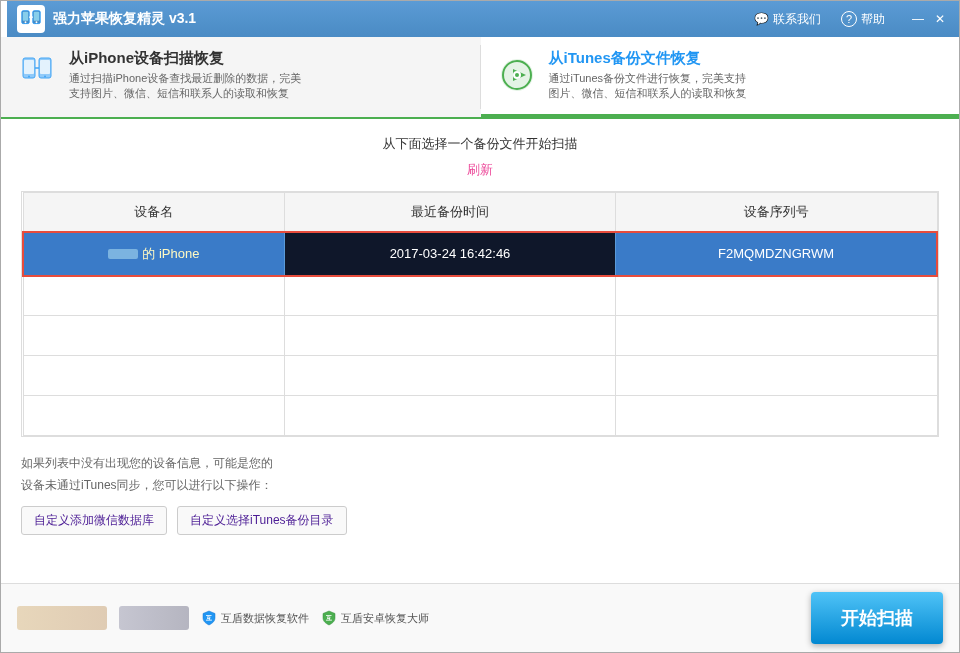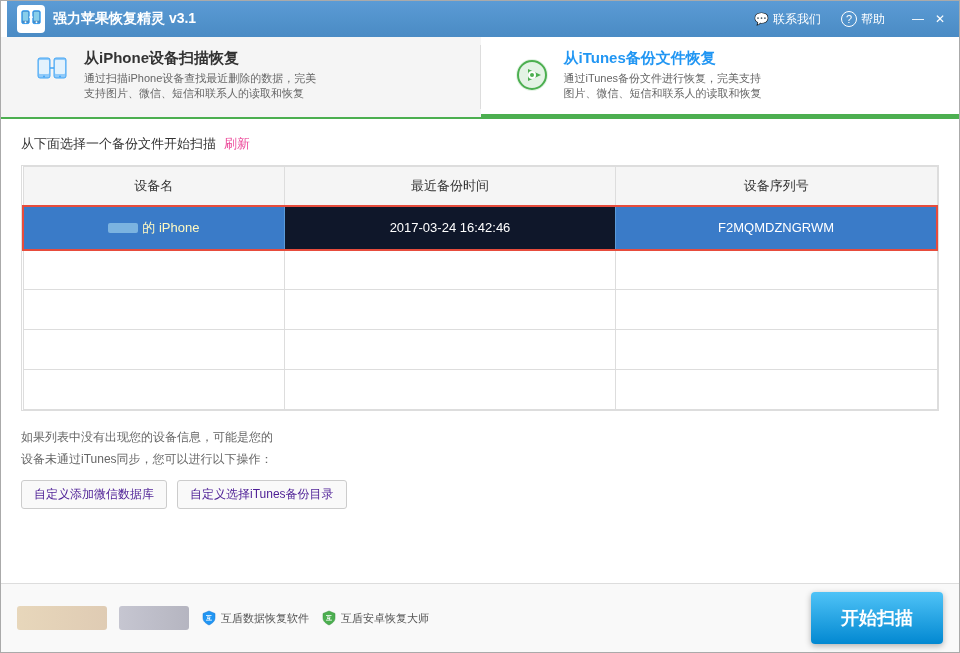--- a/index.html
+++ b/index.html
@@ -12,32 +12,32 @@
     .titlebar-icon { width: 28px; height: 28px; background: #fff; border-radius: 4px; margin-right: 8px; display: flex; align-items: center; justify-content: center; }
     .titlebar-icon svg { width: 22px; height: 22px; }
     .titlebar-title { font-size: 14px; font-weight: bold; color: #fff; flex: 1; }
     .titlebar-btns { display: flex; align-items: center; gap: 8px; }
     .titlebar-btn { display: flex; align-items: center; gap: 4px; font-size: 12px; color: #fff; cursor: pointer; padding: 2px 6px; }
     .window-controls { display: flex; gap: 4px; margin-left: 10px; }
     .wc-btn { width: 18px; height: 18px; display: flex; align-items: center; justify-content: center; color: #fff; font-size: 12px; cursor: pointer; }
 
     
     .tabs { display: flex; background: #f5f5f5; border-bottom: 2px solid #4caf50; flex-shrink: 0; }
-    .tab { flex: 1; display: flex; align-items: center; padding: 12px 31px; cursor: pointer; border-bottom: 3px solid transparent; }
+    .tab { flex: 1; display: flex; align-items: center; padding: 12px 16px; cursor: pointer; border-bottom: 3px solid transparent; }
     .tab.active { background: #fff; border-bottom: 3px solid #4caf50; }
     .tab-icon { width: 40px; height: 40px; margin-right: 12px; display: flex; align-items: center; justify-content: center; flex-shrink: 0; }
     .tab-text { display: flex; flex-direction: column; }
     .tab-title { font-size: 15px; font-weight: bold; color: #333; }
     .tab.active .tab-title { color: #2196f3; }
     .tab-desc { font-size: 11px; color: #666; margin-top: 3px; line-height: 1.4; }
     .tab-divider { width: 1px; background: #ddd; margin: 8px 0; }
 
     
     .content { flex: 1; padding: 16px 20px; overflow: hidden; display: flex; flex-direction: column; }
-    .section-header { display: flex; align-items: center; gap: 8px; margin-bottom: 12px; font-size: 13px; color: #333; }
+    .section-header { display: flex; align-items: center; gap: 8px; margin-bottom: 12px; font-size: 13px; color: #333; flex-direction: column; }
     .refresh-link { color: #ec4899; cursor: pointer; font-size: 13px; text-decoration: none; }
 
     
     .table-container { border: 1px solid #ddd; flex-shrink: 0; }
     .table { width: 100%; border-collapse: collapse; }
     .table th { background: #f5f5f5; border: 1px solid #ddd; padding: 10px 8px; font-size: 13px; color: #333; text-align: center; font-weight: normal; }
     .table td { border: 1px solid #ddd; padding: 12px 8px; font-size: 13px; text-align: center; height: 44px; }
     .selected-row td { background: #3a7bc8; color: #fff; }
     .empty-row td { height: 40px; }
 

